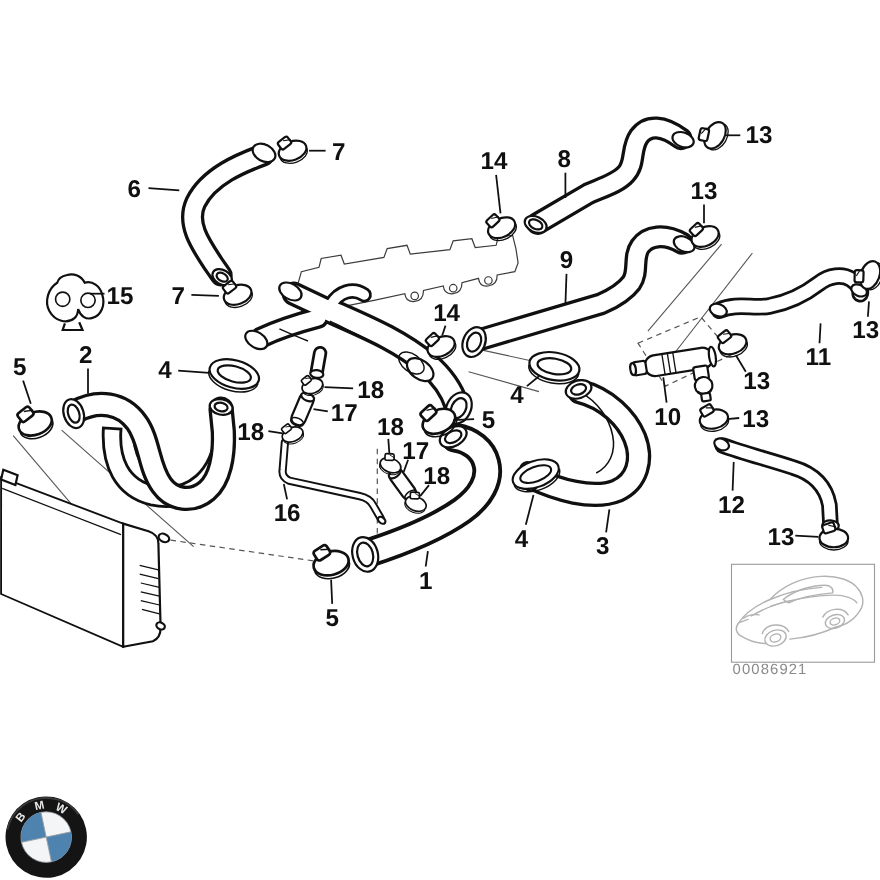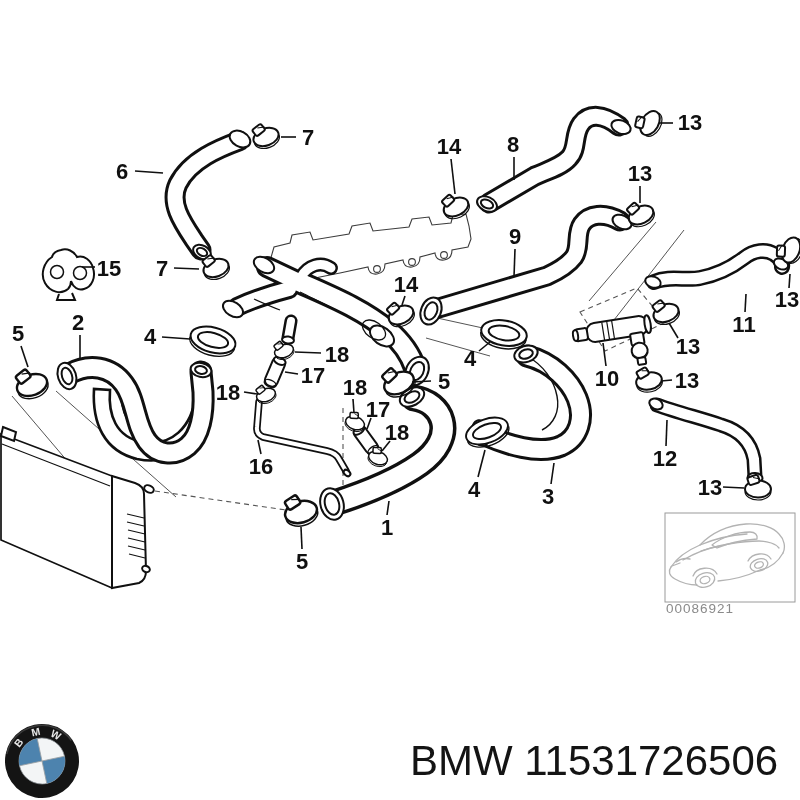--- a/index.html
+++ b/index.html
@@ -342,15 +342,14 @@
     <path d="M 0,0 L -23,0 A 23 23 0 0 1 0,-23 Z" fill="#4d83ae"></path>
     <path d="M 0,0 L 23,0 A 23 23 0 0 1 0,23 Z" fill="#4d83ae"></path>
     <line x1="-23" y1="0" x2="23" y2="0" stroke="#9aa0a4" stroke-width="0.8"></line>
     <line x1="0" y1="-23" x2="0" y2="23" stroke="#9aa0a4" stroke-width="0.8"></line>
     <text class="roundel-letter" transform="rotate(-40)" y="-26">B</text>
     <text class="roundel-letter" y="-26">M</text>
     <text class="roundel-letter" transform="rotate(40)" y="-26">W</text>
   </g>
 </svg>
 
-<div class="part-number"><span>BMW</span> <span>11531726506</span></div>
 
 </div>
 
 </body></html>

